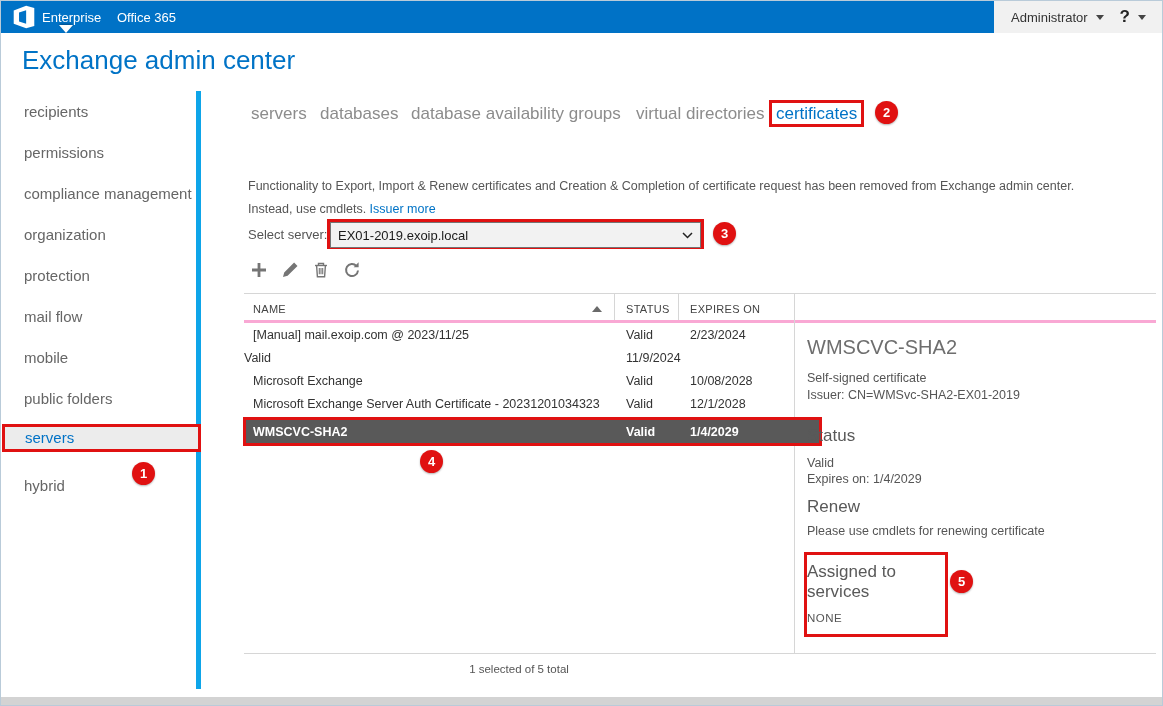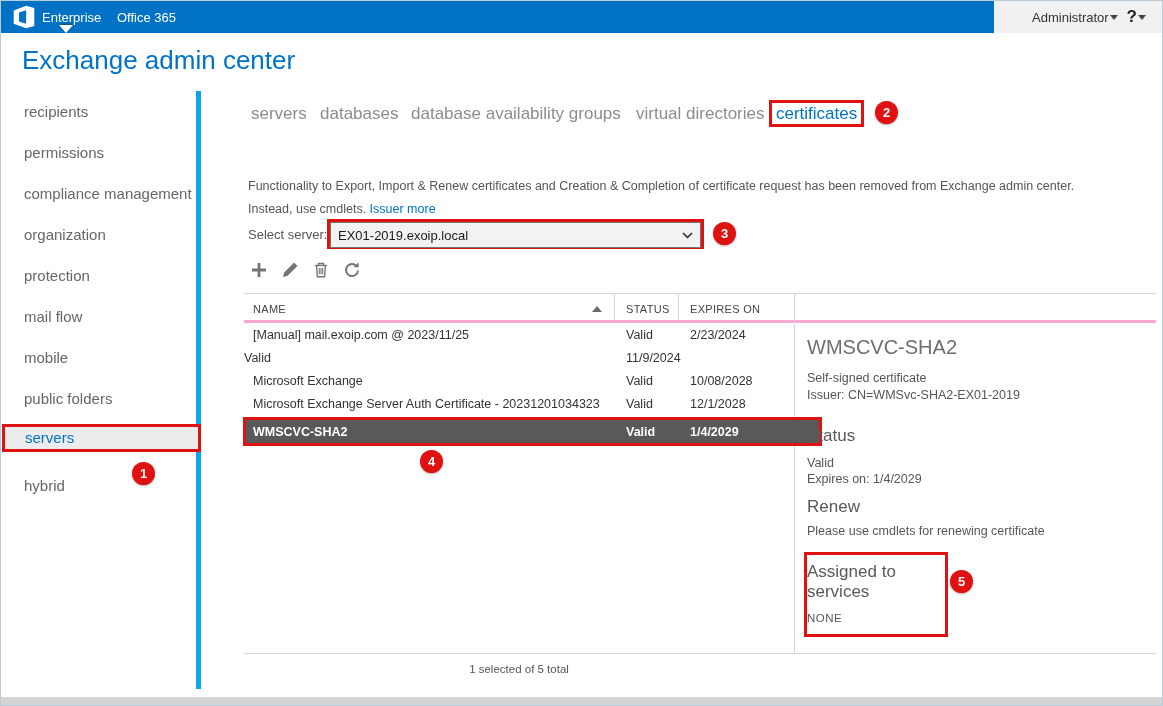--- a/index.html
+++ b/index.html
@@ -16,21 +16,21 @@
   .logo{left:11px;top:4px;width:24px;height:24px;}
   .brand-link{top:0;height:32px;display:flex;align-items:center;color:#fff;font-size:13px;cursor:default;}
   .brand-enterprise{left:41px;}
   .brand-office{left:116px;}
   .tab-caret{
     left:58px;top:32px;width:0;height:0;
     border-left:7px solid transparent;border-right:7px solid transparent;border-bottom:8px solid #fff;
     transform:rotate(180deg);transform-origin:center top;
     filter:drop-shadow(0 1px 1px rgba(0,0,0,.35));
   }
-  .user-area{left:940px;top:0;right:2px;height:32px;display:flex;align-items:center;justify-content:flex-end;gap:1px;padding-right:14px;color:#333;}
+  .user-area{left:940px;top:0;right:2px;height:32px;display:flex;align-items:center;justify-content:flex-end;gap:8px;padding-right:14px;color:#333;}
   .user-name{font-size:13px;}
   .caret-down{width:0;height:0;border-left:4px solid transparent;border-right:4px solid transparent;border-top:5px solid #444;}
   .help-q{font-size:17px;font-weight:bold;color:#222;margin-left:8px;}
 
   
   .page-title{left:21px;top:44px;font-size:26px;font-weight:300;color:#0073c6;}
 
   
   .sidebar{left:0;top:90px;width:200px;height:598px;border-right:5px solid #0ea5e9;box-sizing:border-box;}
   .side-item{height:41px;box-sizing:border-box;display:flex;align-items:center;padding-left:23px;font-size:15px;color:#666;cursor:pointer;}

